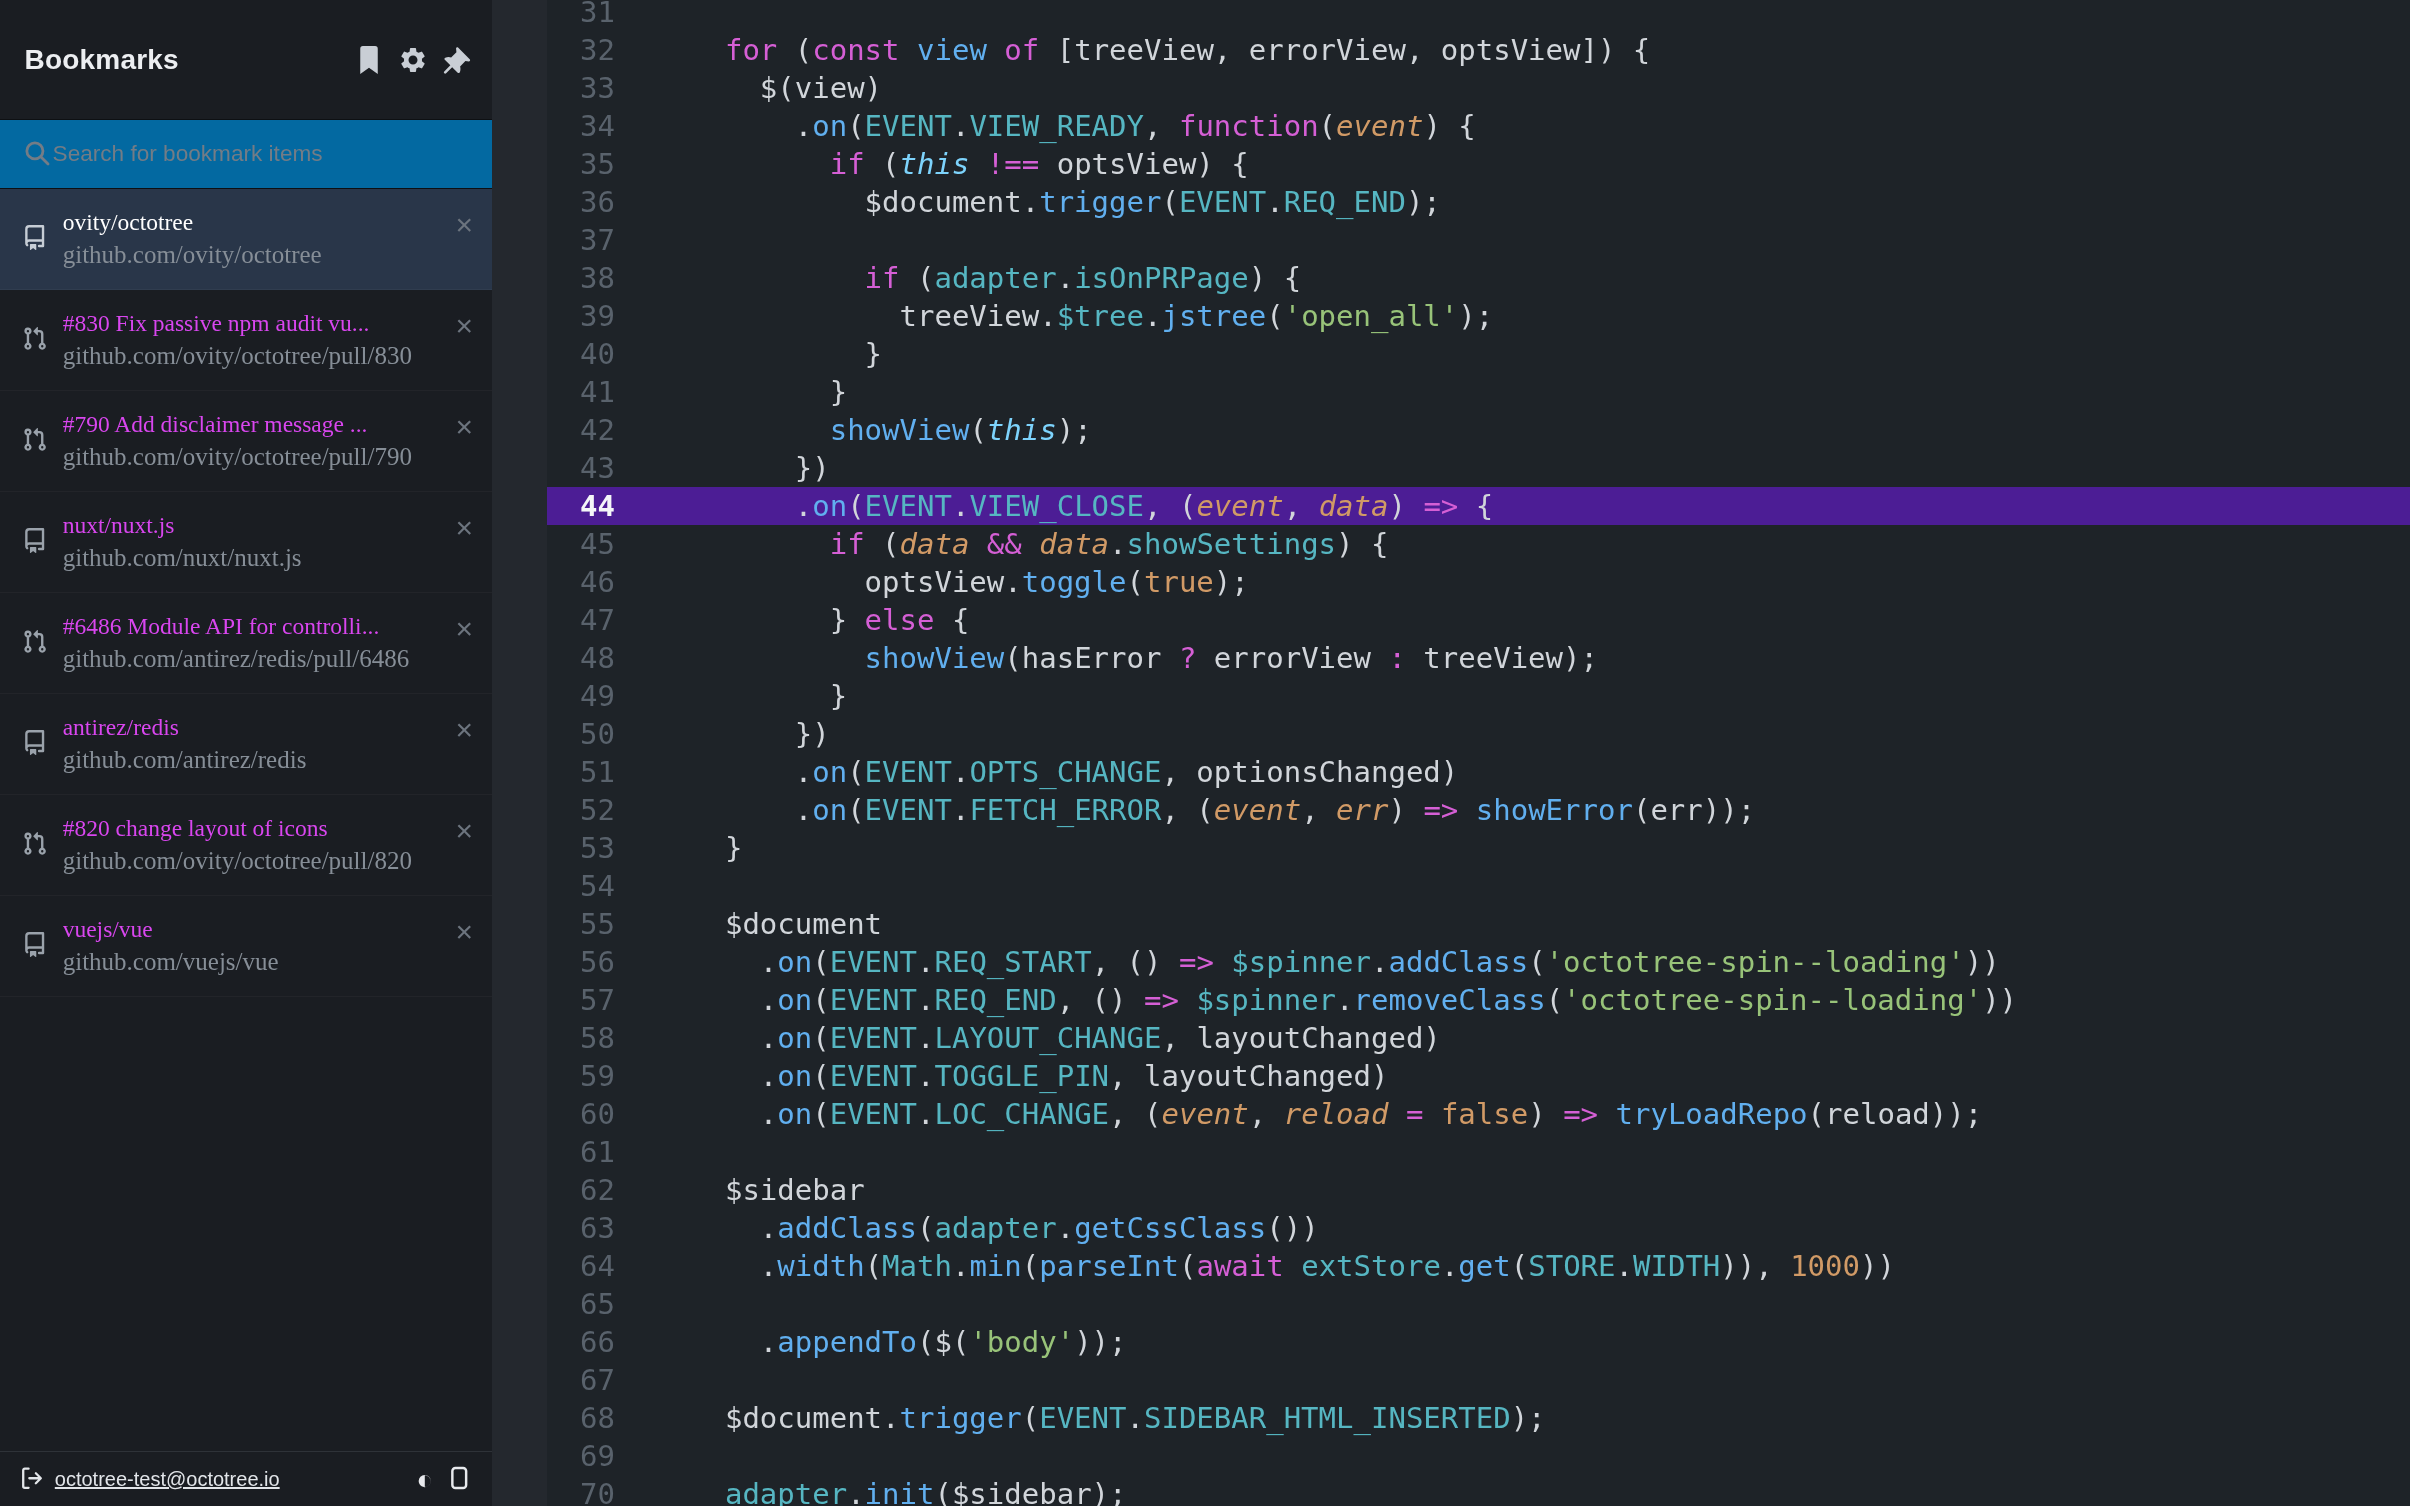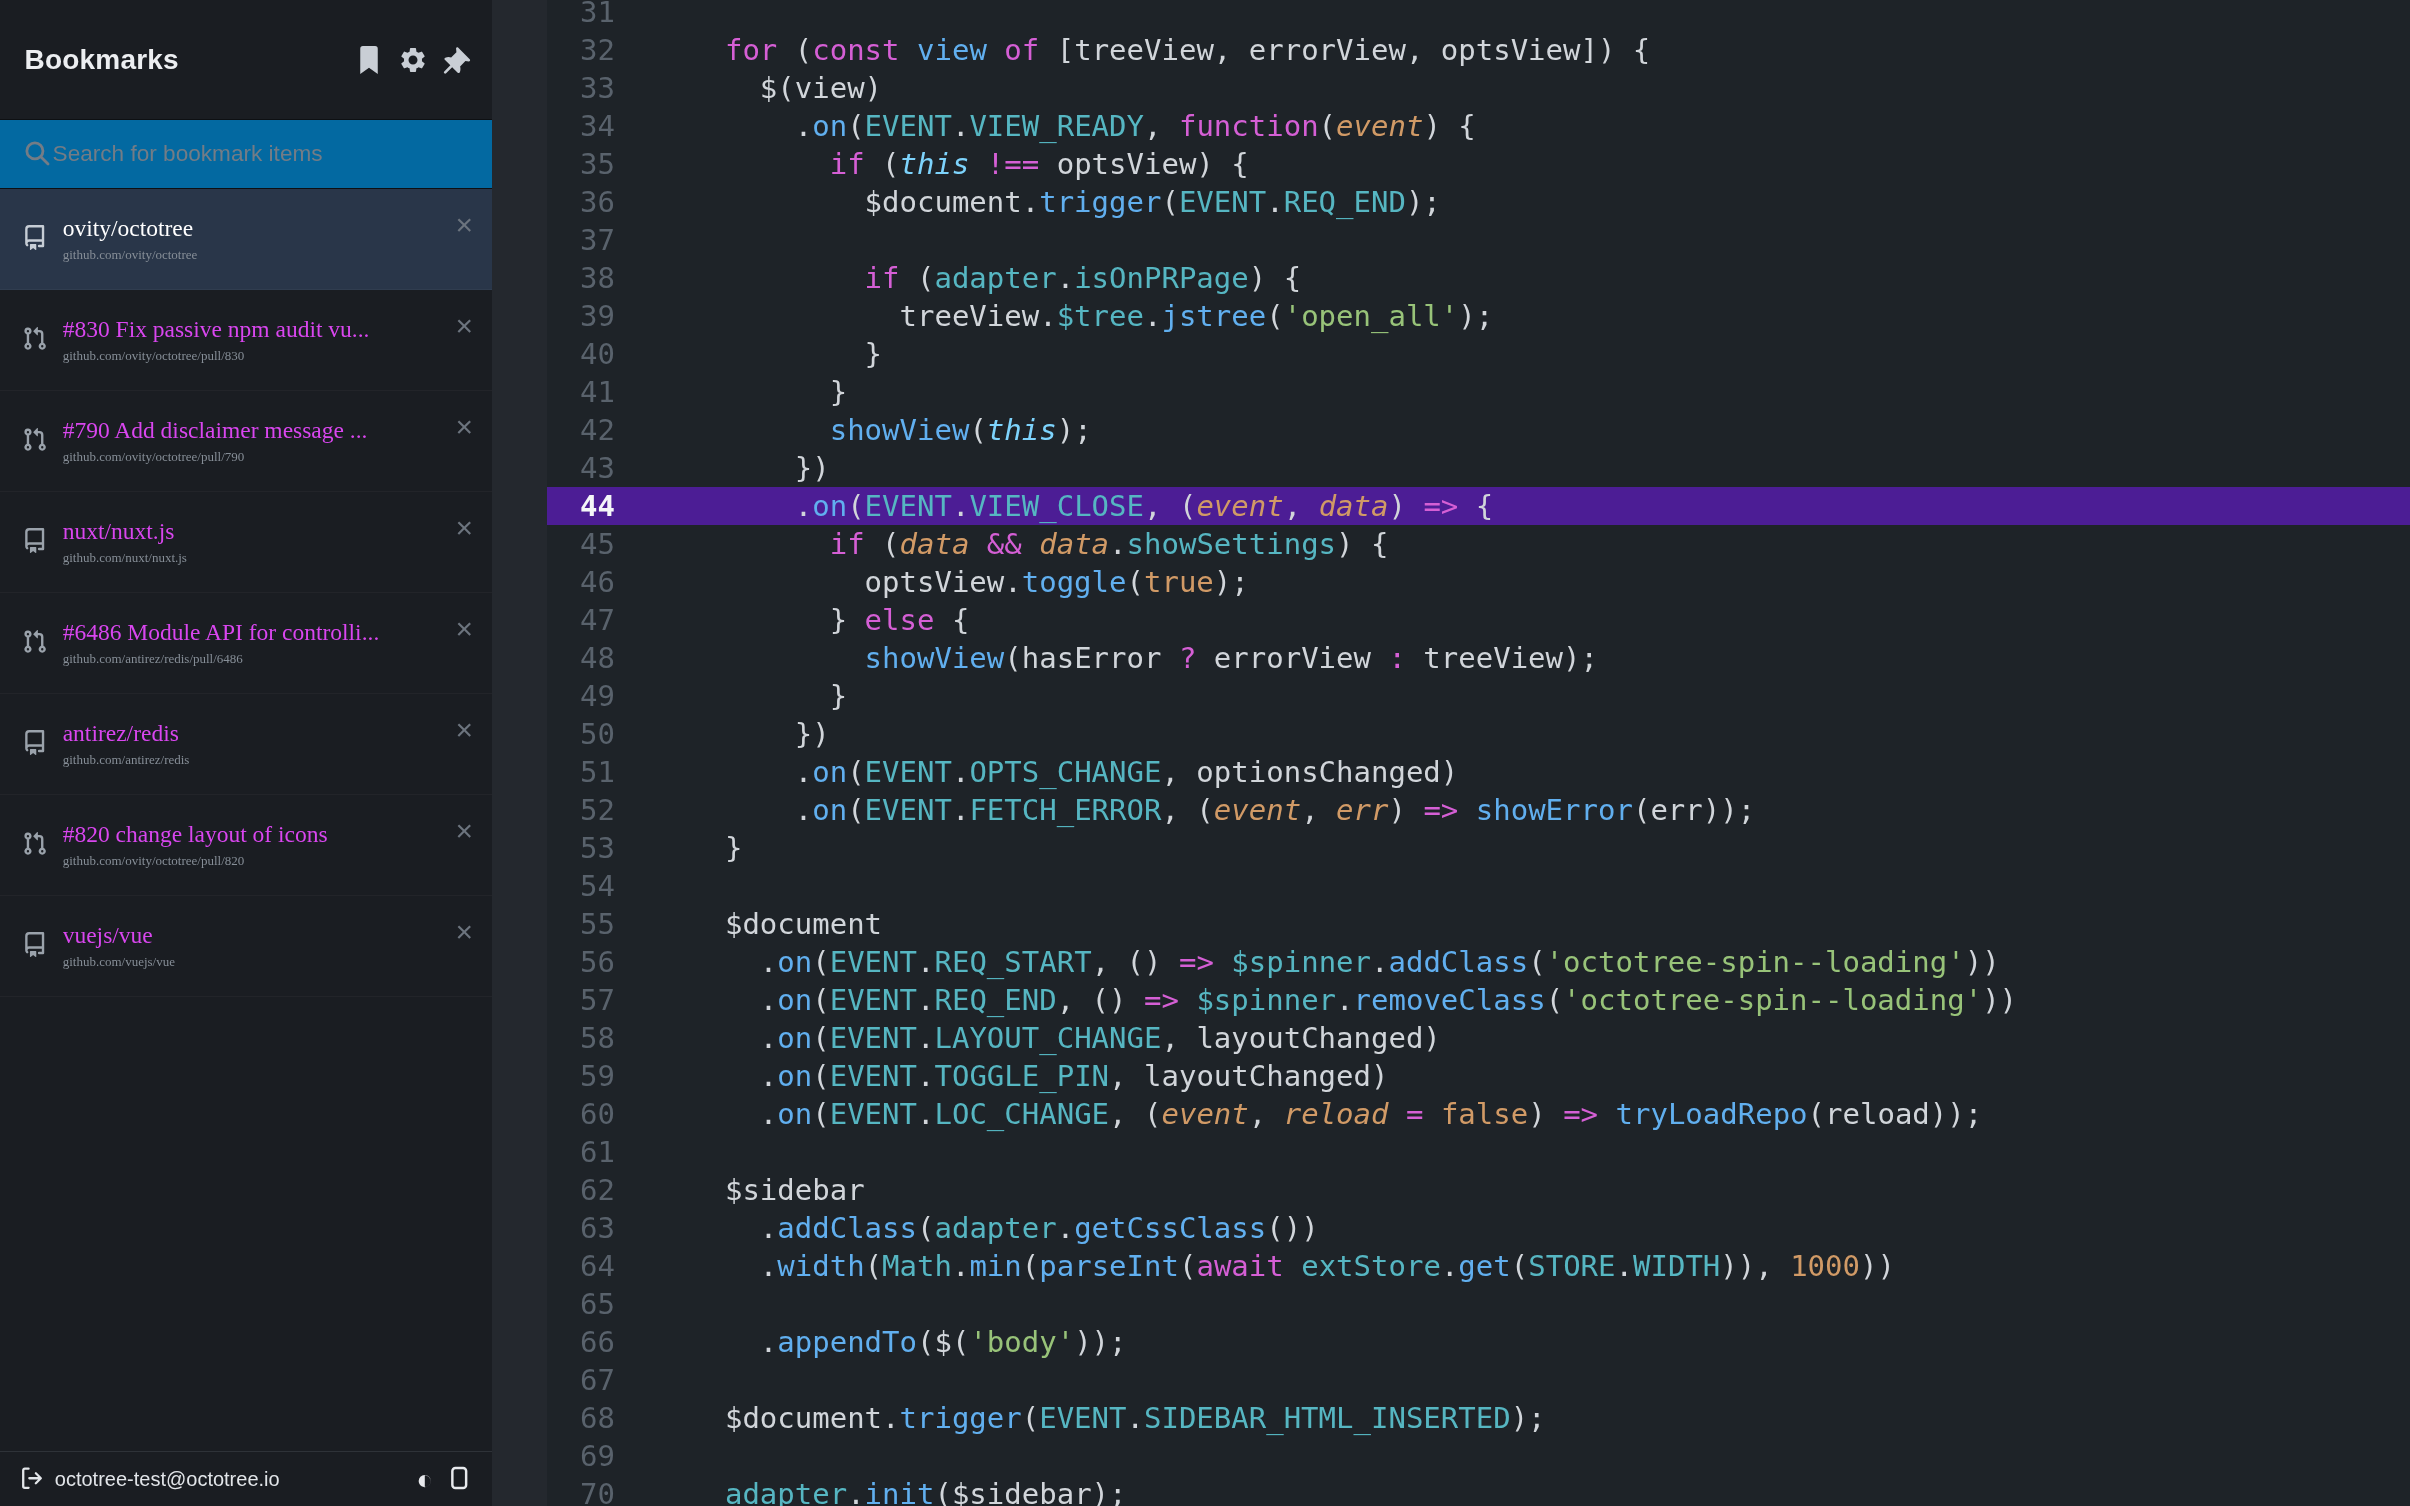--- a/index.html
+++ b/index.html
@@ -22,26 +22,26 @@
 
   .bm-list{flex:1;overflow:hidden;}
   .bm-item{height:100px;display:flex;align-items:center;padding:0 53px 0 21.7px;position:relative;
            border-bottom:0.9px solid rgba(255,255,255,0.035);cursor:pointer;}
   .bm-item.selected{background:#293649;}
   .bm-ic{flex:none;width:28px;color:#9aa2ab;display:flex;align-items:center;}
   .bm-item.selected .bm-ic{color:#c6cdd5;}
   .bm-text{margin-left:13px;flex:1;min-width:0;font-family:Liberation Serif, serif;}
   .bm-title{font-size:23.5px;color:#d946ef;white-space:nowrap;overflow:hidden;text-overflow:ellipsis;}
   .bm-item.selected .bm-title{color:#ffffff;}
-  .bm-url{font-size:13px;color:#868e97;margin-top:5.6px;white-space:nowrap;overflow:hidden;text-overflow:ellipsis;}
+  .bm-url{font-size:25px;color:#868e97;margin-top:5.6px;white-space:nowrap;overflow:hidden;text-overflow:ellipsis;}
   .bm-close{position:absolute;right:19px;top:21px;font-size:30px;line-height:1;color:#6c747e;cursor:pointer;}
 
   .sb-footer{height:55px;flex:none;display:flex;align-items:center;gap:11.3px;padding:0 21px 0 19px;
              border-top:0.9px solid #2e3238;color:#e2e5e9;}
-  .sb-footer .email{font-size:20px;}
+  .sb-footer .email{font-size:20px;text-decoration:underline;}
   .ft-right{margin-left:auto;display:flex;align-items:center;gap:13px;color:#e8eaee;}
   .contrast-glyph{font-size:28px;line-height:1;}
 
   
   .gap{width:55px;flex:none;background:#24282e;cursor:col-resize;}
   .editor{flex:1;background:#1e2328;overflow:hidden;font-family:"DejaVu Sans Mono",monospace;font-size:29px;}
   #code-rows{margin-top:-7.5px;}
   .code-row{display:flex;height:38px;line-height:38px;white-space:pre;}
   .ln{width:68px;flex:none;text-align:right;color:#59626c;user-select:none;}
   .code{padding-left:75px;}

